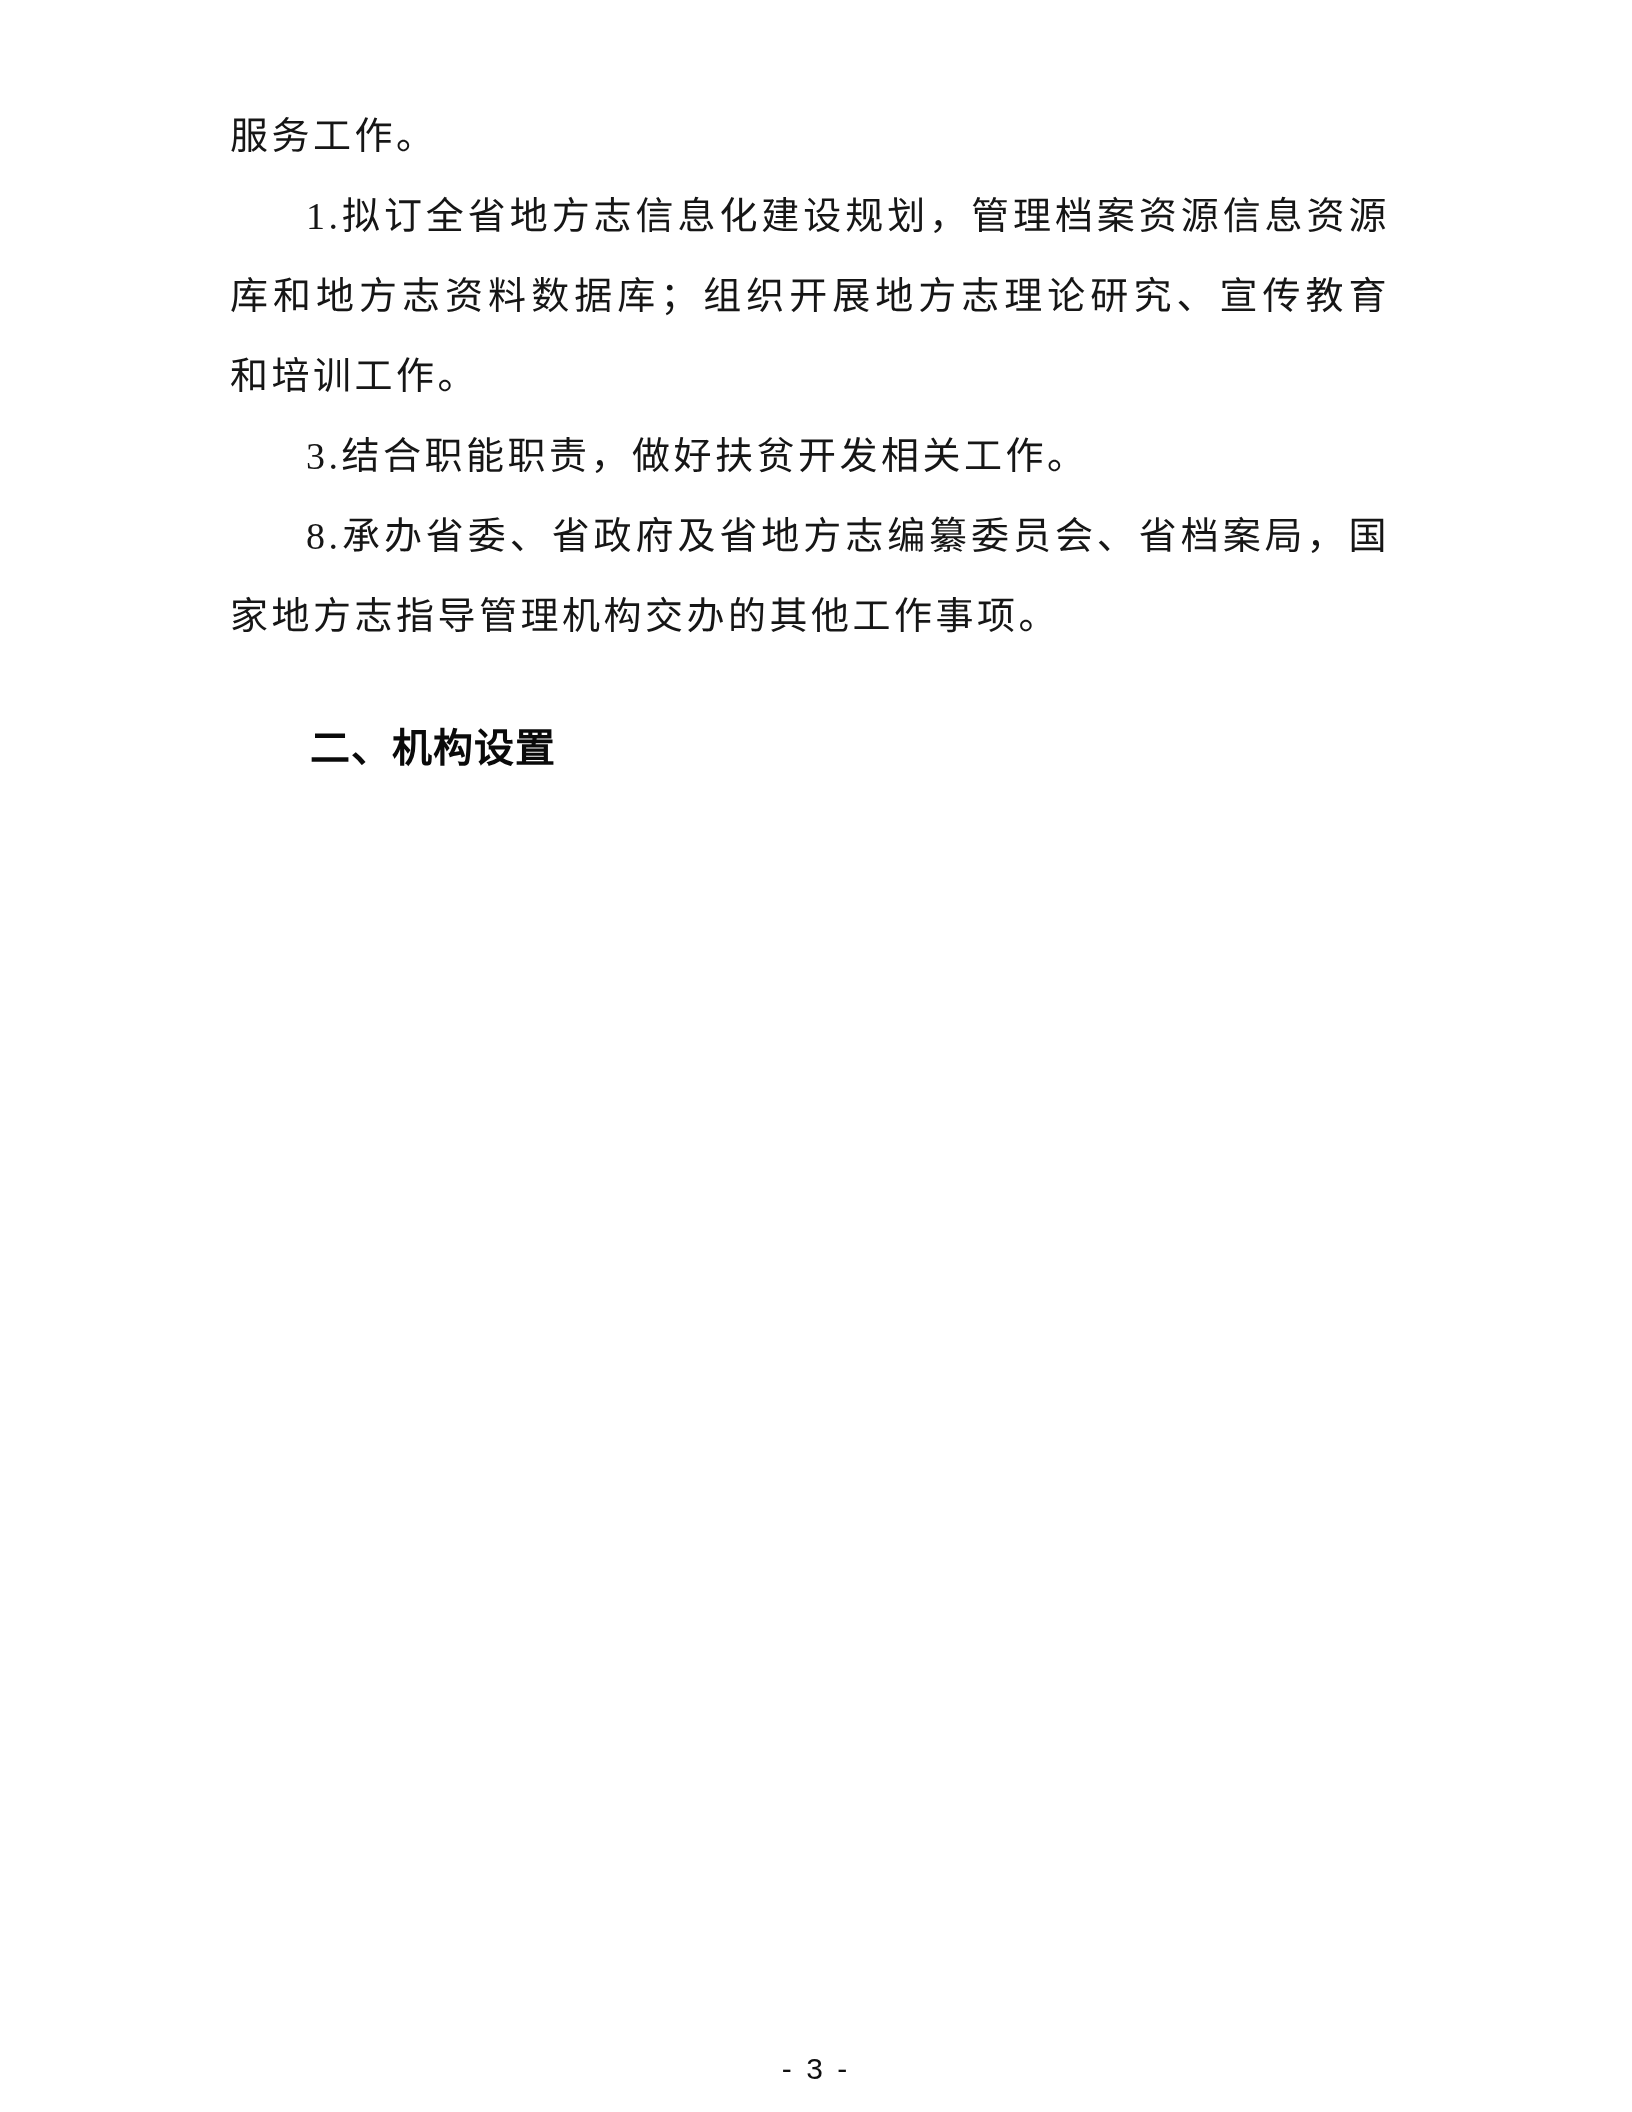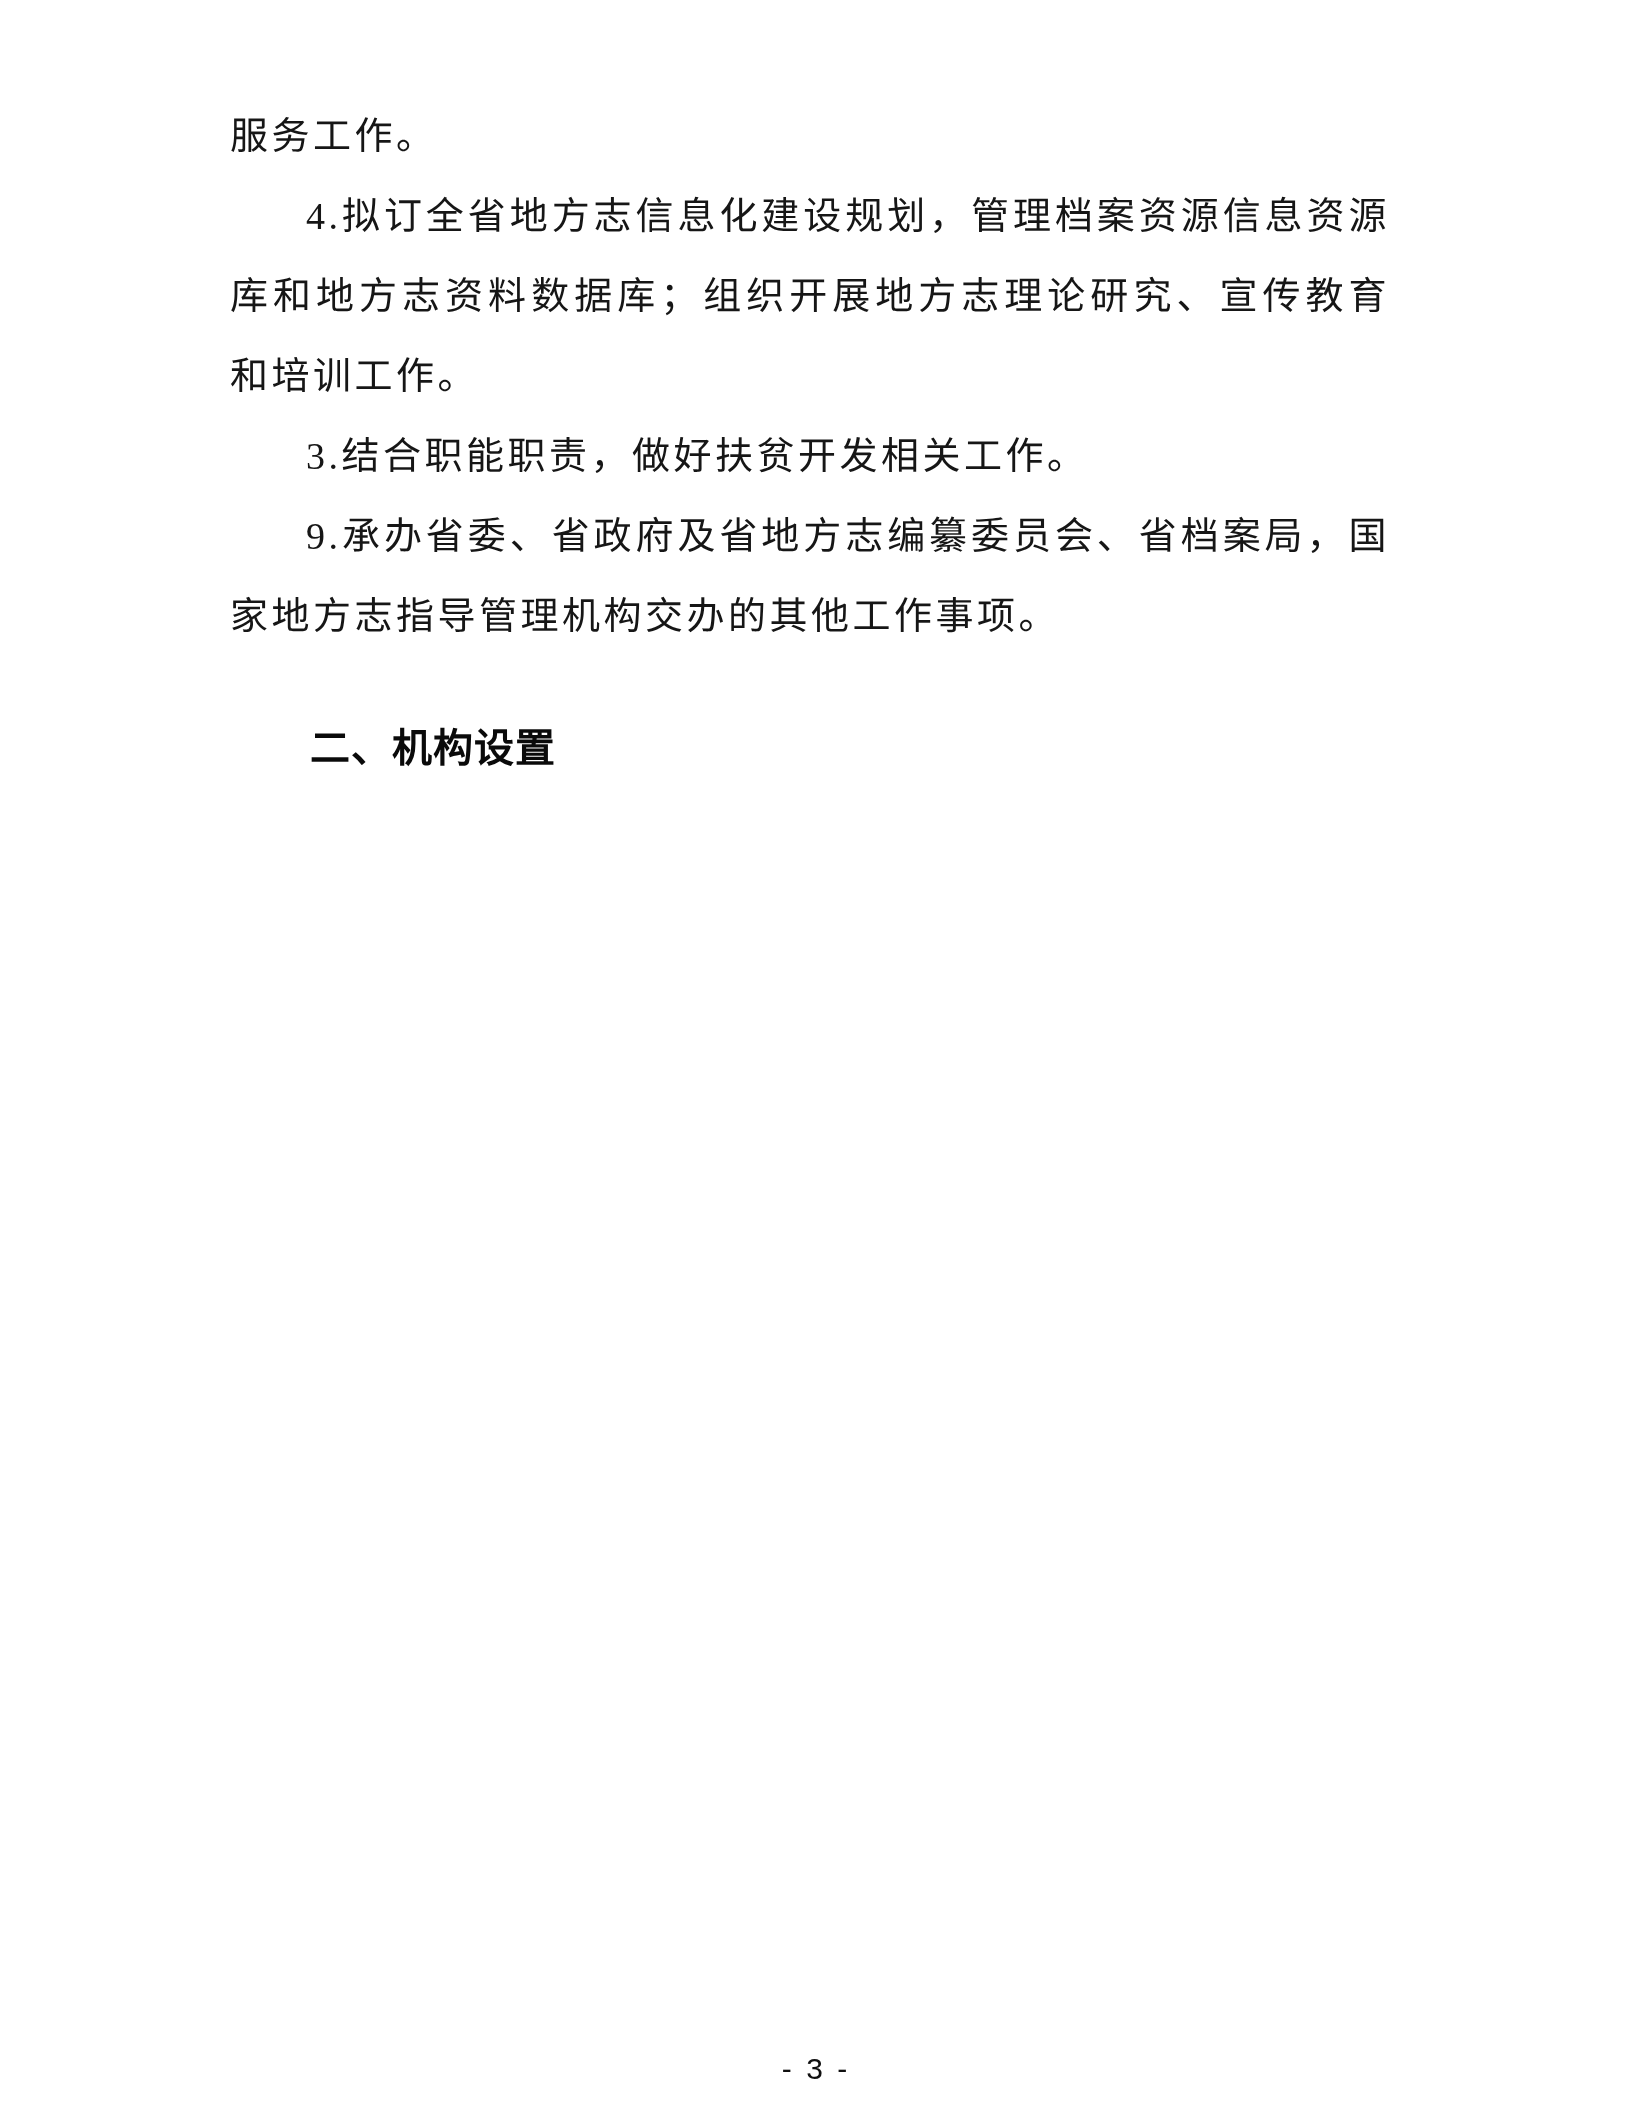--- a/index.html
+++ b/index.html
@@ -60,25 +60,25 @@
   }
 </style>
 </head>
 <body>
 
 <div class="page">
   <div class="content">
 
     <p class="body-para">服务工作。</p>
 
-    <p class="body-para indent">4.拟订全省地方志信息化建设规划，管理档案资源信息资源库和地方志资料数据库；组织开展地方志理论研究、宣传教育和培训工作。</p>
+    <p class="body-para indent">1.拟订全省地方志信息化建设规划，管理档案资源信息资源库和地方志资料数据库；组织开展地方志理论研究、宣传教育和培训工作。</p>
 
     <p class="body-para indent">3.结合职能职责，做好扶贫开发相关工作。</p>
 
-    <p class="body-para indent">9.承办省委、省政府及省地方志编纂委员会、省档案局，国家地方志指导管理机构交办的其他工作事项。</p>
+    <p class="body-para indent">8.承办省委、省政府及省地方志编纂委员会、省档案局，国家地方志指导管理机构交办的其他工作事项。</p>
 
     <h2 class="section-heading">二、机构设置</h2>
 
 
   </div>
 
   <div class="page-footer">
     <span class="page-number">- 3 -</span>
   </div>
 </div>

